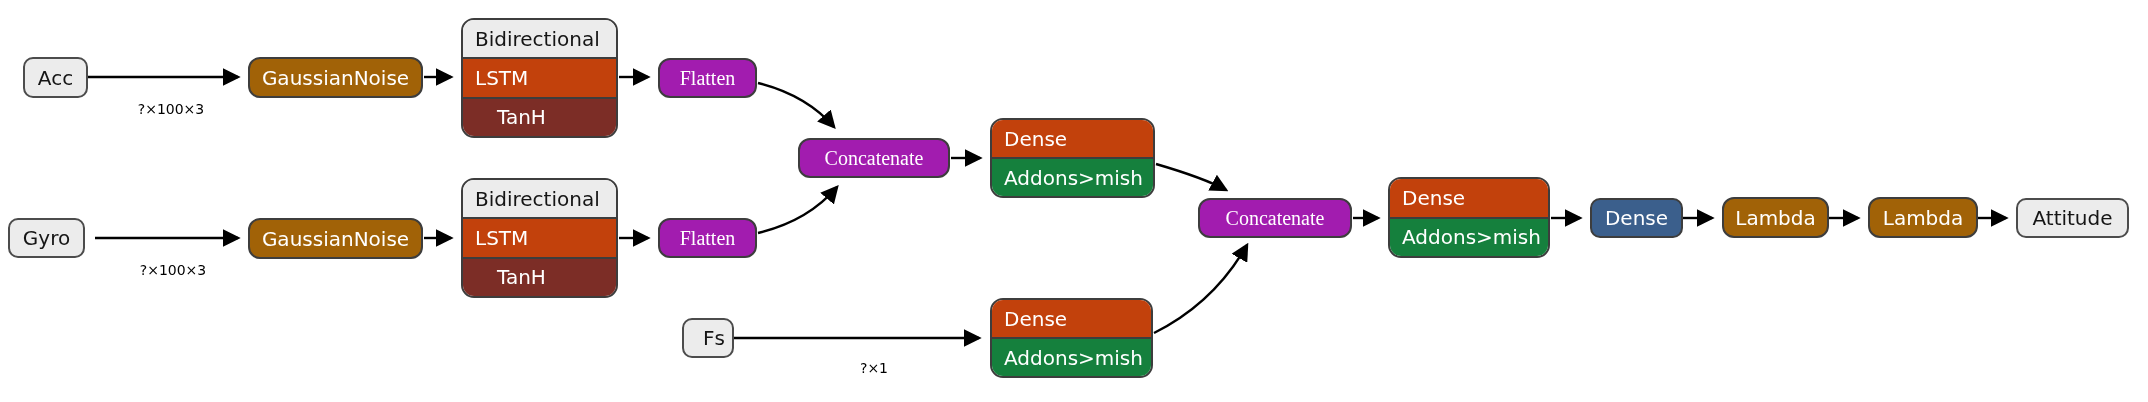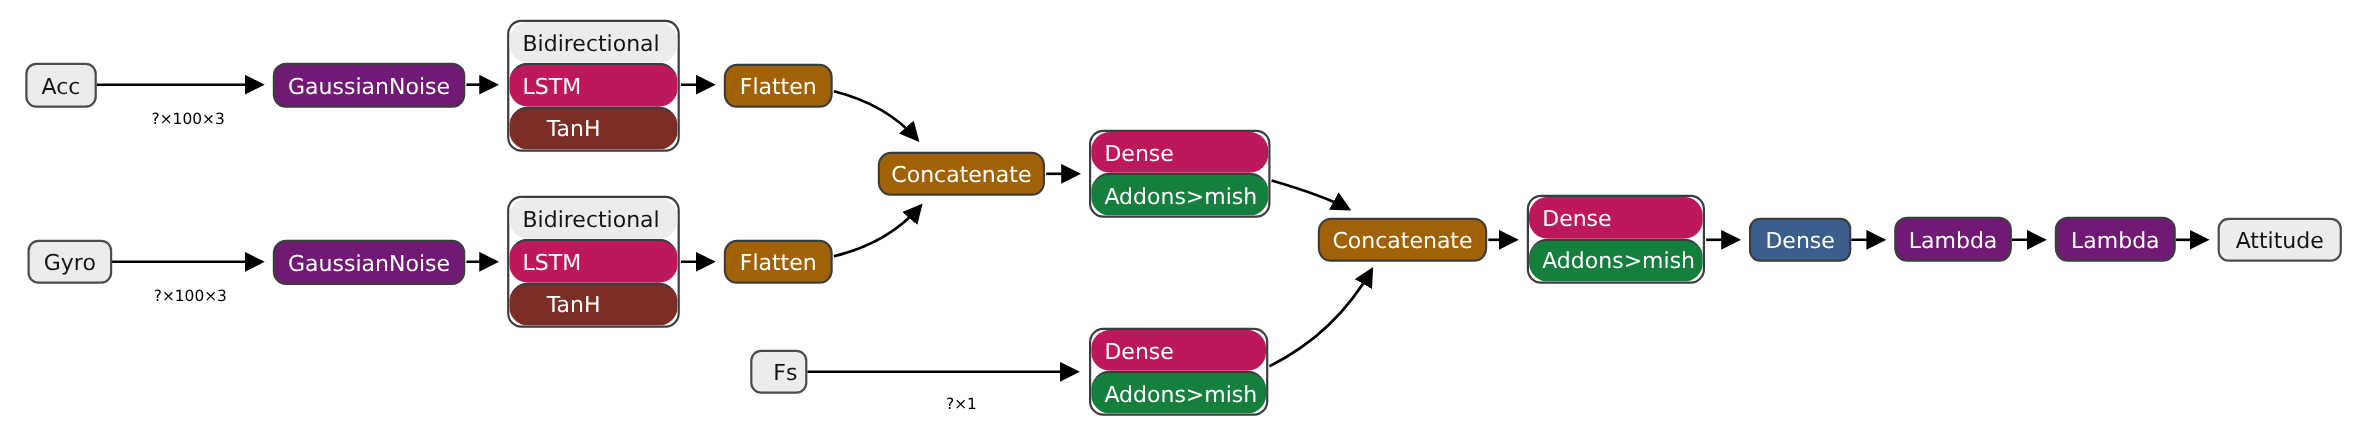--- a/index.html
+++ b/index.html
@@ -8,35 +8,34 @@
     font-family:"DejaVu Sans","Liberation Sans",sans-serif;
   }
   #edges{position:absolute;left:0;top:0;width:2148px;height:402px;}
   .node{
     position:absolute;box-sizing:border-box;
     border:2px solid #3d3d3d;border-radius:12px;
     display:flex;align-items:center;justify-content:center;
     font-size:20px;line-height:1;color:#ffffff;white-space:nowrap;
   }
   .io{background:#ececec;color:#151515;border-color:#4c4c4c;border-radius:10px;}
-  .black{background:#701a75;}
-  .brown{background:#a16207;}
+  .black{background:#a16207;}
+  .brown{background:#a21caf;font-family:Liberation Serif, serif;}
   .blue{background:#3b5f8c;}
   .stack{
     padding:0;flex-direction:column;align-items:stretch;justify-content:flex-start;
     overflow:hidden;border-radius:13px;background:#ffffff;
   }
   .sec{
     flex:1;display:flex;align-items:center;padding:0 12px;box-sizing:border-box;
     color:#ffffff;
-    border-radius:17px;
   }
   .sec + .sec{border-top:2px solid #3d3d3d;}
   .sec.light{background:#ececec;color:#151515;}
-  .sec.blue{background:#be185d;}
+  .sec.blue{background:#c2410c;}
   .sec.maroon{background:#7c2d26;padding-left:34px;}
   .sec.black{background:#15803d;}
   .edge-label{
     position:absolute;transform:translateX(-50%);
     font-size:14px;color:#000000;white-space:nowrap;
   }
 </style>
 </head>
 <body>
 
@@ -66,21 +65,21 @@
       <path d="M 1683 218 H 1712" marker-end="url(#arrow)"></path>
       <path d="M 1829 218 H 1858" marker-end="url(#arrow)"></path>
       <path d="M 1978 218 H 2006" marker-end="url(#arrow)"></path>
     </g>
   </svg>
 
   <div class="node io" style="left:23px;top:57px;width:65px;height:41px;">
     <span>Acc</span>
   </div>
 
-  <div class="node io" style="left:25px;top:218px;width:77px;height:40px;">
+  <div class="node io" style="left:8px;top:218px;width:77px;height:40px;">
     <span>Gyro</span>
   </div>
 
   <div class="node io" style="left:682px;top:318px;width:52px;height:40px;padding-left:12px;">
     <span>Fs</span>
   </div>
 
   <div class="node black" style="left:248px;top:57px;width:175px;height:41px;">
     <span>GaussianNoise</span>
   </div>

